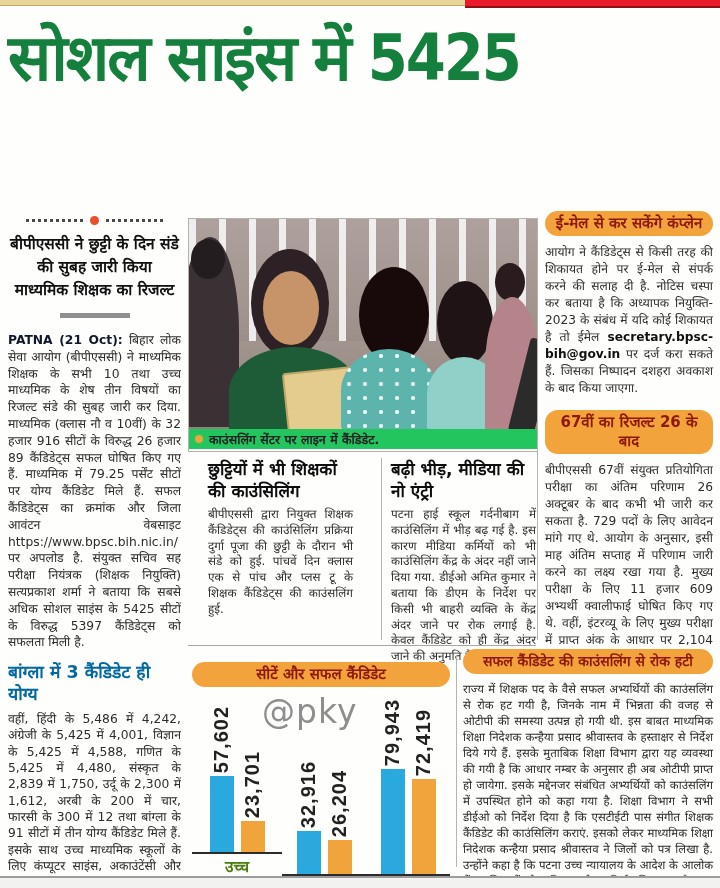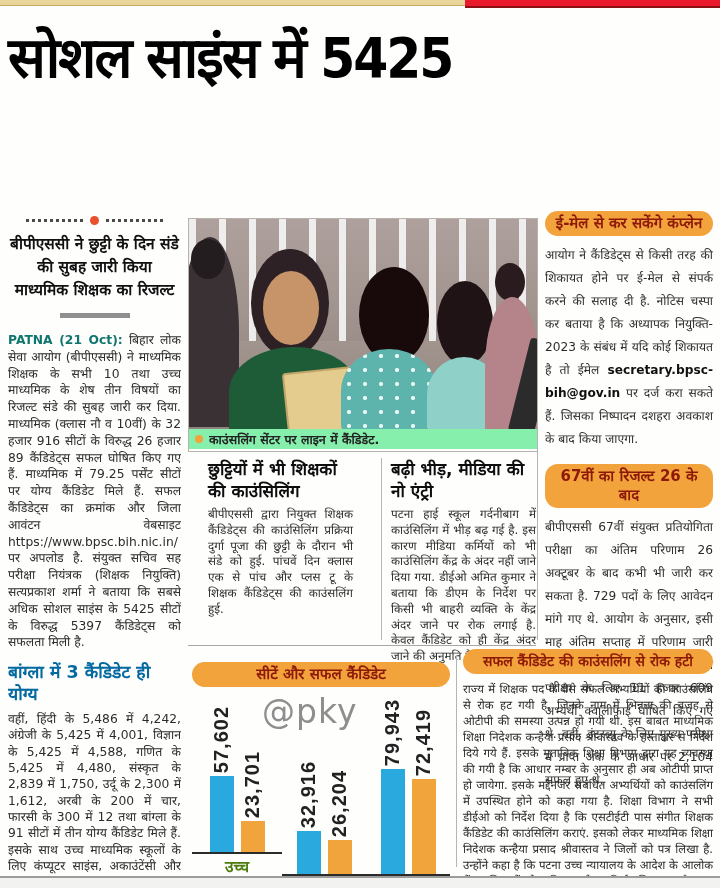--- a/index.html
+++ b/index.html
@@ -3,52 +3,52 @@
 <meta charset="utf-8">
 <style>
   html,body{margin:0;padding:0;}
   body{background:#e9e9e9;font-family:"DejaVu Sans",sans-serif;}
   .page{position:relative;width:720px;height:888px;background:#fefefd;overflow:hidden;margin:0 auto;color:#222;}
   
   .topbar{position:absolute;top:0;left:0;width:720px;height:7px;display:flex;}
   .topbar .tan{width:465px;height:5px;background:#e9d49c;border-bottom:1px solid #caa95e;}
   .topbar .red{flex:1;height:6px;background:#e81a2c;border-bottom:2px solid #8d0f14;}
   
-  .headline{position:absolute;top:12px;left:8px;width:706px;font-size:56px;line-height:92px;font-weight:bold;color:#000000;letter-spacing:-2px;font-stretch:condensed;}
+  .headline{position:absolute;top:12px;left:8px;width:706px;font-size:64px;line-height:92px;font-weight:bold;color:#15803d;letter-spacing:-2px;font-stretch:condensed;}
   
   .leftcol{position:absolute;left:8px;top:214px;width:173px;height:660px;overflow:hidden;}
   .orn{display:flex;align-items:center;justify-content:center;gap:7px;margin:2px 18px 8px;}
   .orn .dash{flex:1;border-top:3px dotted #4a4a4a;}
   .orn .dot{width:9px;height:9px;border-radius:50%;background:#e8512b;}
   .kicker{font-weight:bold;font-size:15.5px;line-height:23px;text-align:center;color:#111;}
   .grule{width:70px;height:5px;background:#8f8f8f;margin:11px auto 14px;}
   .body{font-size:12.3px;line-height:16.8px;text-align:justify;color:#2c2c2c;}
-  .body .dateline{font-weight:bold;color:#0f766e;}
+  .body .dateline{font-weight:bold;color:#0f172a;}
   .subhead2{font-weight:bold;font-size:17.5px;line-height:22px;color:#0369a1;margin:10px 0 6px;}
   .body2{font-size:12.3px;line-height:16.3px;text-align:justify;color:#2c2c2c;}
   
   .photo{position:absolute;left:188px;top:218px;width:348px;height:232px;border:1px solid #b9b2aa;background:#fff;}
   .photo-art{position:relative;width:100%;height:210px;overflow:hidden;background:linear-gradient(180deg,#b8a9a6 0%,#a89a94 45%,#8e837c 100%);}
   .railing{position:absolute;top:0;left:0;right:0;height:58%;background:repeating-linear-gradient(90deg,rgba(245,245,245,.9) 0 7px,rgba(120,110,105,.15) 7px 30px);}
   .fig{position:absolute;border-radius:50% 50% 8px 8px;}
   .head{position:absolute;border-radius:50%;}
-  .caption{height:20px;background:#86efac;display:flex;align-items:center;gap:6px;padding:0 6px;}
+  .caption{height:20px;background:#22c55e;display:flex;align-items:center;gap:6px;padding:0 6px;}
   .caption .bullet{width:8px;height:8px;border-radius:50%;background:#f0a43e;flex:0 0 auto;}
   .caption .ctext{font-size:12.5px;font-weight:bold;color:#222;white-space:nowrap;overflow:hidden;}
   
   .midwrap{position:absolute;left:188px;top:458px;width:348px;height:182px;display:flex;}
   .midcol{flex:1;padding:0 8px 0 0;margin-left:20px;}
   .midcol.right{border-left:1px solid #b5b5b5;padding:0 0 0 9px;}
   .midhead{font-weight:bold;font-size:17px;line-height:22px;color:#0d0d0d;margin-bottom:5px;}
   .midbody{font-size:11.8px;line-height:15.8px;text-align:justify;color:#2c2c2c;}
   .mid-hr{position:absolute;left:188px;top:645px;width:348px;border-top:1px solid #a8a8a8;}
   
   .rightcol{position:absolute;left:545px;top:211px;width:168px;}
   .pill{background:#f3a33c;color:#8d1a09;font-weight:bold;border-radius:13px;text-align:center;padding:3px 8px;font-size:15px;line-height:19px;}
-  .rbody{font-size:12.2px;line-height:23px;text-align:justify;color:#2c2c2c;margin-top:8px;}
+  .rbody{font-size:12.2px;line-height:17px;text-align:justify;color:#2c2c2c;margin-top:8px;}
   .rbody .email{font-weight:bold;color:#111;}
   .pill2{margin-top:13px;}
   .vline-right{position:absolute;left:537px;top:440px;height:200px;border-left:1px solid #b5b5b5;}
   
   .chart{position:absolute;left:190px;top:650px;width:262px;height:224px;}
   .chart-title{margin:12px 2px;}
   .watermark{position:absolute;left:72px;top:42px;font-size:33px;color:#8e8e8e;font-weight:normal;letter-spacing:1px;}
   .chart-row{display:flex;justify-content:space-between;align-items:flex-end;padding:0 2px;margin-top:4px;}
   .chart-group{display:flex;flex-direction:column;align-items:center;}
   .bar-pair{display:flex;align-items:flex-end;gap:7px;}

